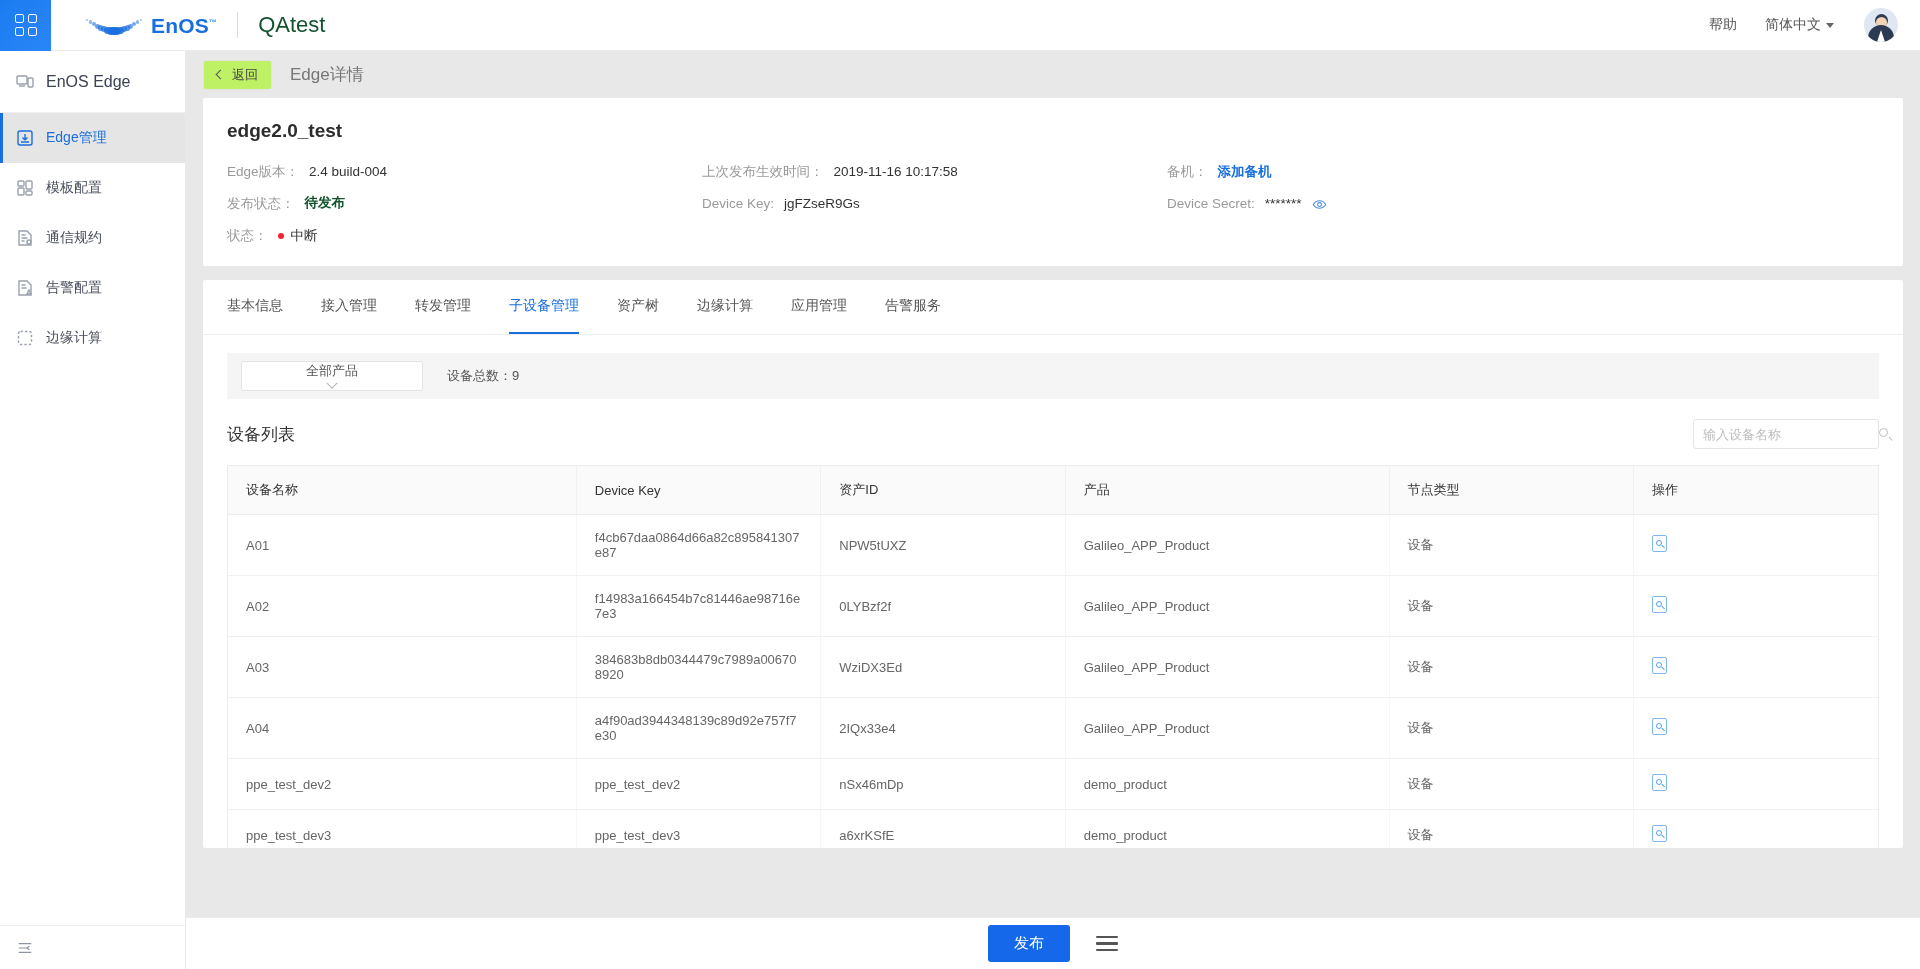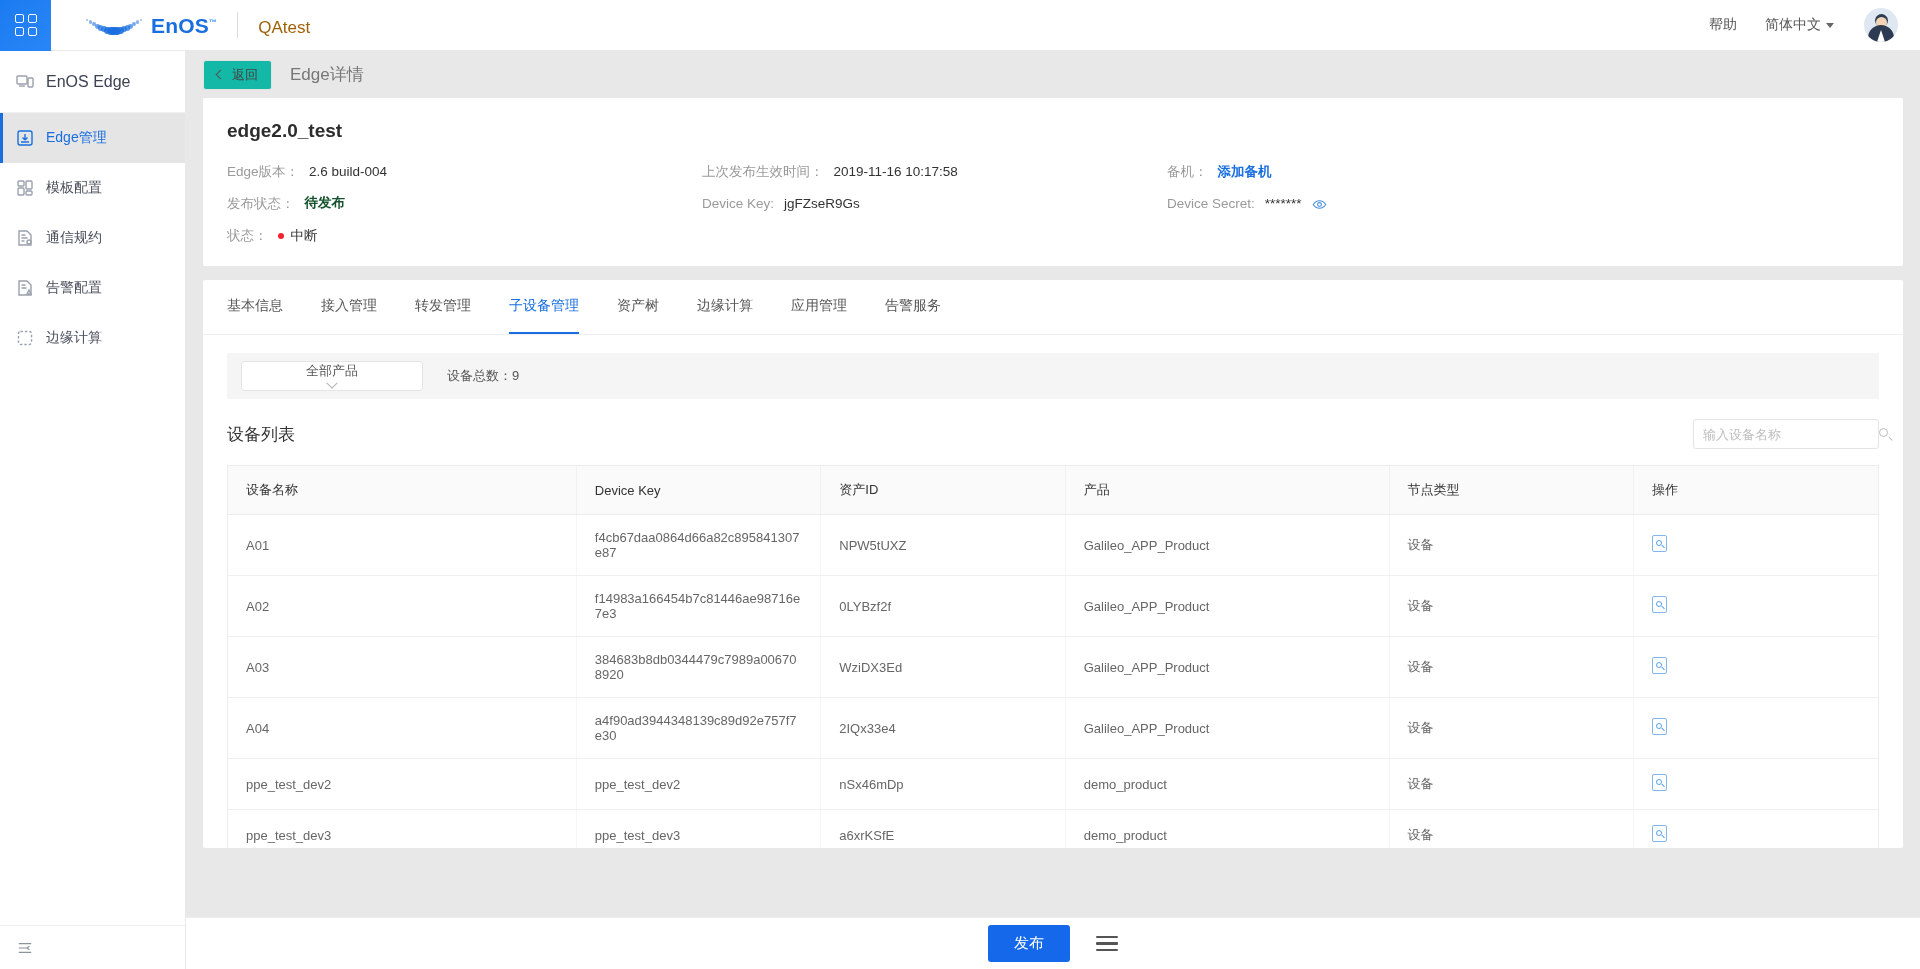--- a/index.html
+++ b/index.html
@@ -26,21 +26,21 @@
   .apps-grid i { display: block; border: 1.6px solid #fff; border-radius: 2px; }
 
   .brand { display: flex; align-items: flex-end; margin-left: 36px; }
   .brand-swoosh { position: relative; width: 58px; height: 22px; margin-right: 6px; }
   .brand-swoosh b {
     position: absolute; border-radius: 50%; background: #1a6fe0; display: block;
   }
   .brand-text { font-size: 21px; font-weight: bold; color: #1a6fe0; letter-spacing: .2px; }
   .brand-tm { font-size: 8px; vertical-align: super; color: #2f8ef5; }
   .brand-divider { width: 1px; height: 26px; background: #dcdcdc; margin: 0 20px; }
-  .tenant { font-size: 17px; color: #a16207; }
+  .tenant { font-size: 22px; color: #14532d; }
 
   .topbar-right { margin-left: auto; display: flex; align-items: center; padding-right: 22px; }
   .top-link { font-size: 14px; color: #555; margin-right: 28px; cursor: pointer; }
   .lang { font-size: 14px; color: #555; margin-right: 30px; cursor: pointer; display: flex; align-items: center; }
   .caret { margin-left: 5px; border-left: 4px solid transparent; border-right: 4px solid transparent;
     border-top: 5px solid #666; display: inline-block; }
   .avatar { width: 34px; height: 34px; border-radius: 50%; background: #dfe7f3;
     position: relative; overflow: hidden; cursor: pointer; }
   .avatar .head { position: absolute; width: 13px; height: 13px; border-radius: 50%;
     background: #2d3b52; left: 10.5px; top: 6px; }
@@ -70,21 +70,21 @@
   .ico { width: 18px; height: 18px; display: inline-flex; align-items: center; justify-content: center; }
   .ico svg { width: 18px; height: 18px; fill: none; stroke: #99a0ad; stroke-width: 1.4; }
   .side-foot { position: absolute; bottom: 0; left: 0; width: 100%; height: 44px;
     border-top: 1px solid #f0f0f0; display: flex; align-items: center; padding-left: 16px; }
 
   
   .main { position: absolute; top: 51px; left: 186px; width: 1734px; height: 918px;
     background: #e8e8e8; overflow: hidden; }
 
   .crumb { height: 47px; display: flex; align-items: center; padding-left: 17px; }
-  .back-btn { height: 30px; background: #14b8a6; border: 1px solid #e2e2e2; border-radius: 3px;
+  .back-btn { height: 30px; background: #bef264; border: 1px solid #e2e2e2; border-radius: 3px;
     display: flex; align-items: center; padding: 0 13px; cursor: pointer; }
   .back-btn .chev { width: 7px; height: 7px; border-left: 1.4px solid #555;
     border-bottom: 1.4px solid #555; transform: rotate(45deg); margin-right: 8px; }
   .back-btn .t { font-size: 13px; color: #444; }
   .crumb-title { font-size: 17px; color: #777; margin-left: 18px; }
 
   .card { background: #fff; margin: 0 17px 14px 17px; border-radius: 2px; }
   .info-card { padding: 22px 24px 20px 24px; }
   .edge-title { font-size: 19px; font-weight: bold; color: #2c2c2c; margin-bottom: 20px; }
   .info-grid { display: flex; }
@@ -299,21 +299,21 @@
     <span class="crumb-title">Edge详情</span>
   </div>
 
   <div class="card info-card">
     <div class="edge-title">edge2.0_test</div>
     <div class="info-grid">
 
       <div class="info-col col1">
         <div class="info-row">
           <span class="k">Edge版本：</span>
-          <span class="v">2.6 build-004</span>
+          <span class="v">2.4 build-004</span>
         </div>
         <div class="info-row">
           <span class="k">发布状态：</span>
           <span class="v warn">待发布</span>
         </div>
         <div class="info-row">
           <span class="k">状态：</span>
           <span class="dot"></span>
           <span class="v" style="margin-left:0">中断</span>
         </div>

